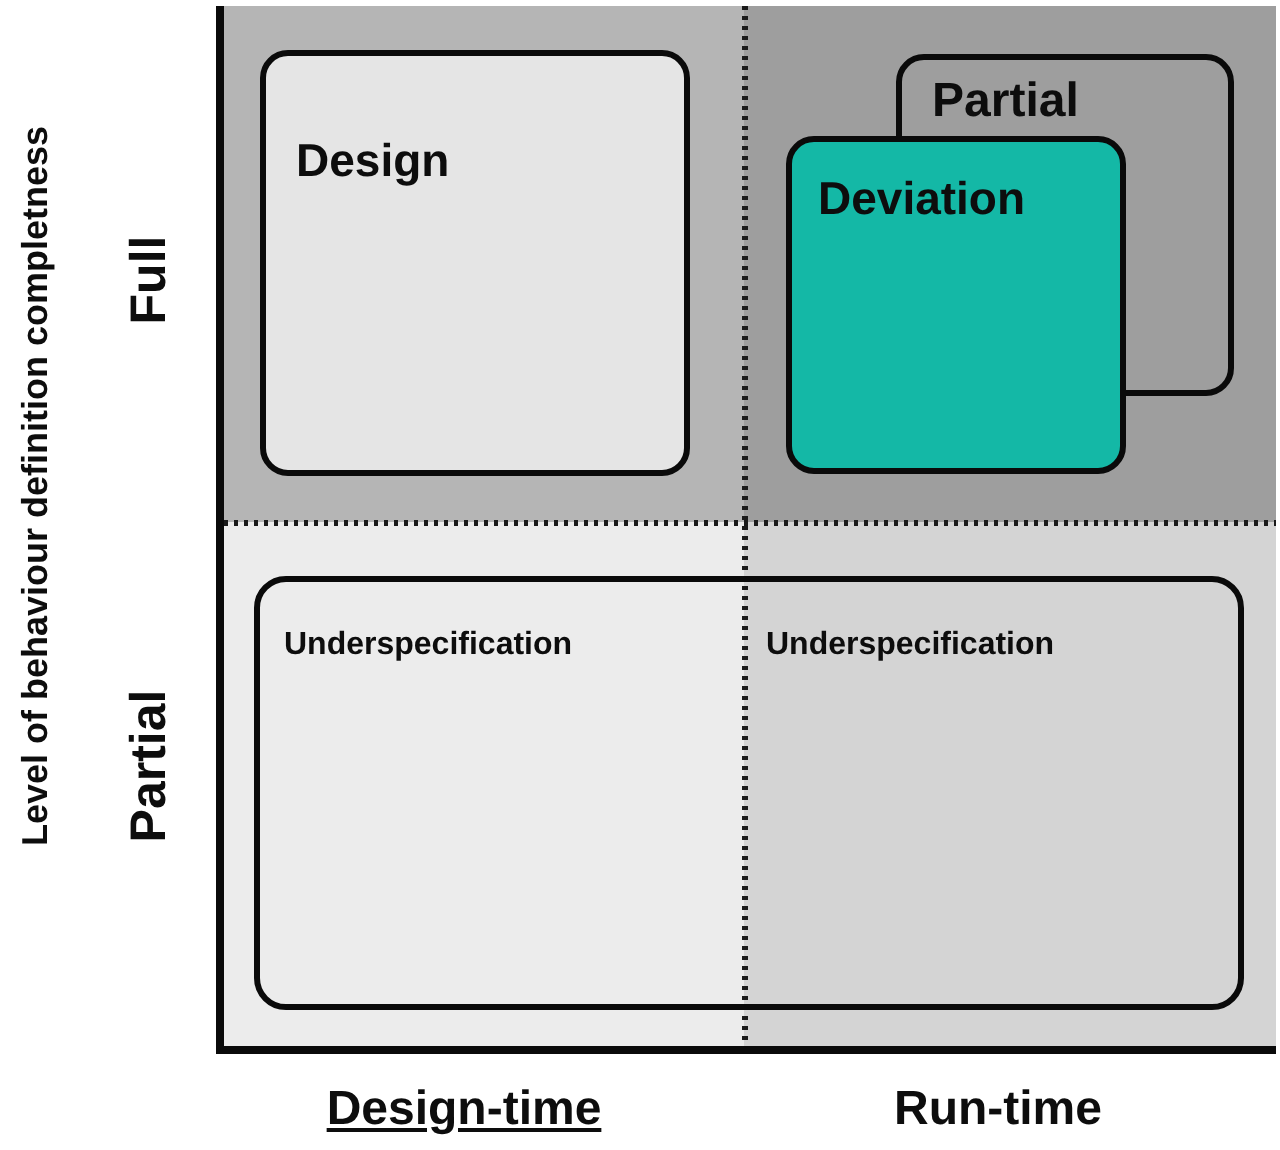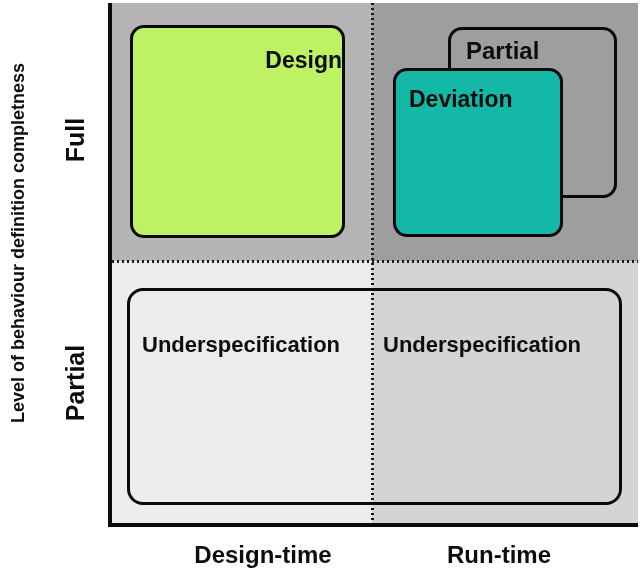--- a/index.html
+++ b/index.html
@@ -30,37 +30,37 @@
   .divider-h{
     left:112px;top:260px;width:526px;height:3px;
     background-image:repeating-linear-gradient(to right,#1a1a1a 0 2px,transparent 2px 5px);
   }
 
   
   .node{
     position:absolute;border:3px solid #0a0a0a;border-radius:14px;
     box-sizing:border-box;font-weight:bold;font-size:23px;line-height:1.1;
   }
-  .node-design{left:130px;top:25px;width:215px;height:213px;background:#bef264;padding:20px 0 0 15px;text-align:right;}
+  .node-design{left:130px;top:25px;width:215px;height:213px;background:#e5e5e5;padding:40px 0 0 15px;}
   .node-change{left:448px;top:27px;width:169px;height:171px;background:#9e9e9e;padding:8px 0 0 15px;font-size:24px;}
   .node-deviation{left:393px;top:68px;width:170px;height:169px;background:#14b8a6;padding:16px 0 0 13px;}
   .node-under{left:127px;top:288px;width:495px;height:217px;background:transparent;border-radius:16px;}
 
   .under-text{
-    position:absolute;font-weight:bold;font-size:22px;line-height:35px;white-space:nowrap;margin-top:22px;
+    position:absolute;font-weight:bold;font-size:16px;line-height:35px;white-space:nowrap;
   }
   .under-text-left{left:142px;top:305px;}
   .under-text-right{left:383px;top:305px;}
 
   
   .x-label{
     position:absolute;top:541px;font-weight:bold;font-size:24px;white-space:nowrap;
     transform:translateX(-50%);
   }
-  .x-label-design{left:263px;}
+  .x-label-design{left:232px;text-decoration:underline;}
   .x-label-run{left:499px;}
 
   .rot{
     position:absolute;font-weight:bold;white-space:nowrap;
     transform:translate(-50%,-50%) rotate(-90deg);
   }
   .y-tick-full{left:75px;top:140px;font-size:25px;}
   .y-tick-partial{left:75px;top:383px;font-size:25px;}
   .y-axis-title{left:18px;top:243px;font-size:18px;}
 </style>

